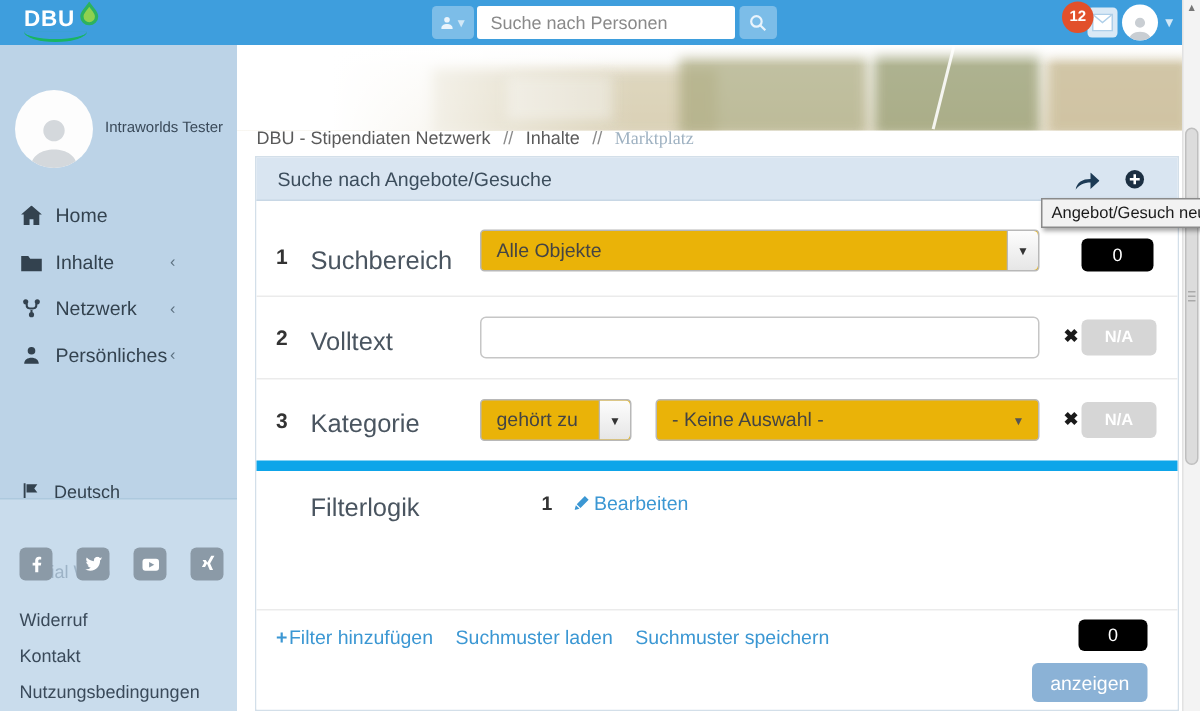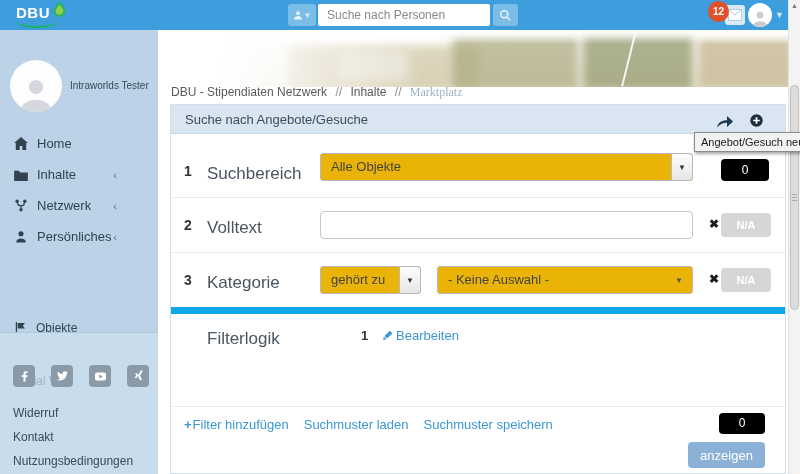--- a/index.html
+++ b/index.html
@@ -244,21 +244,21 @@
       </div>
     </div>
 
     <div class="side-lang">
       <div class="row">
         <span class="mi-icon">
             <svg width="11" height="12" viewBox="0 0 14 15" fill="#33424f">
               <path d="M1 0h1.6v15H1V0zm2.4 1h9.2L10 4.5 12.6 8H3.4V1z"></path>
             </svg>
           </span>
-        <span>Objekte</span>
+        <span>Deutsch</span>
       </div>
       <div class="row">
         <span class="mi-icon">
             <svg width="11" height="12" viewBox="0 0 16 16" fill="#33424f">
               <path d="M7 0h2v7.5H7V0zM3.4 2.8l1.4 1.5A5 5 0 1 0 13 8c0-1.4-.6-2.7-1.7-3.7l1.4-1.5A7 7 0 1 1 1 8c0-2 .9-3.9 2.4-5.2z"></path>
             </svg>
           </span>
         <span>Abmelden</span>
       </div>
     </div>

